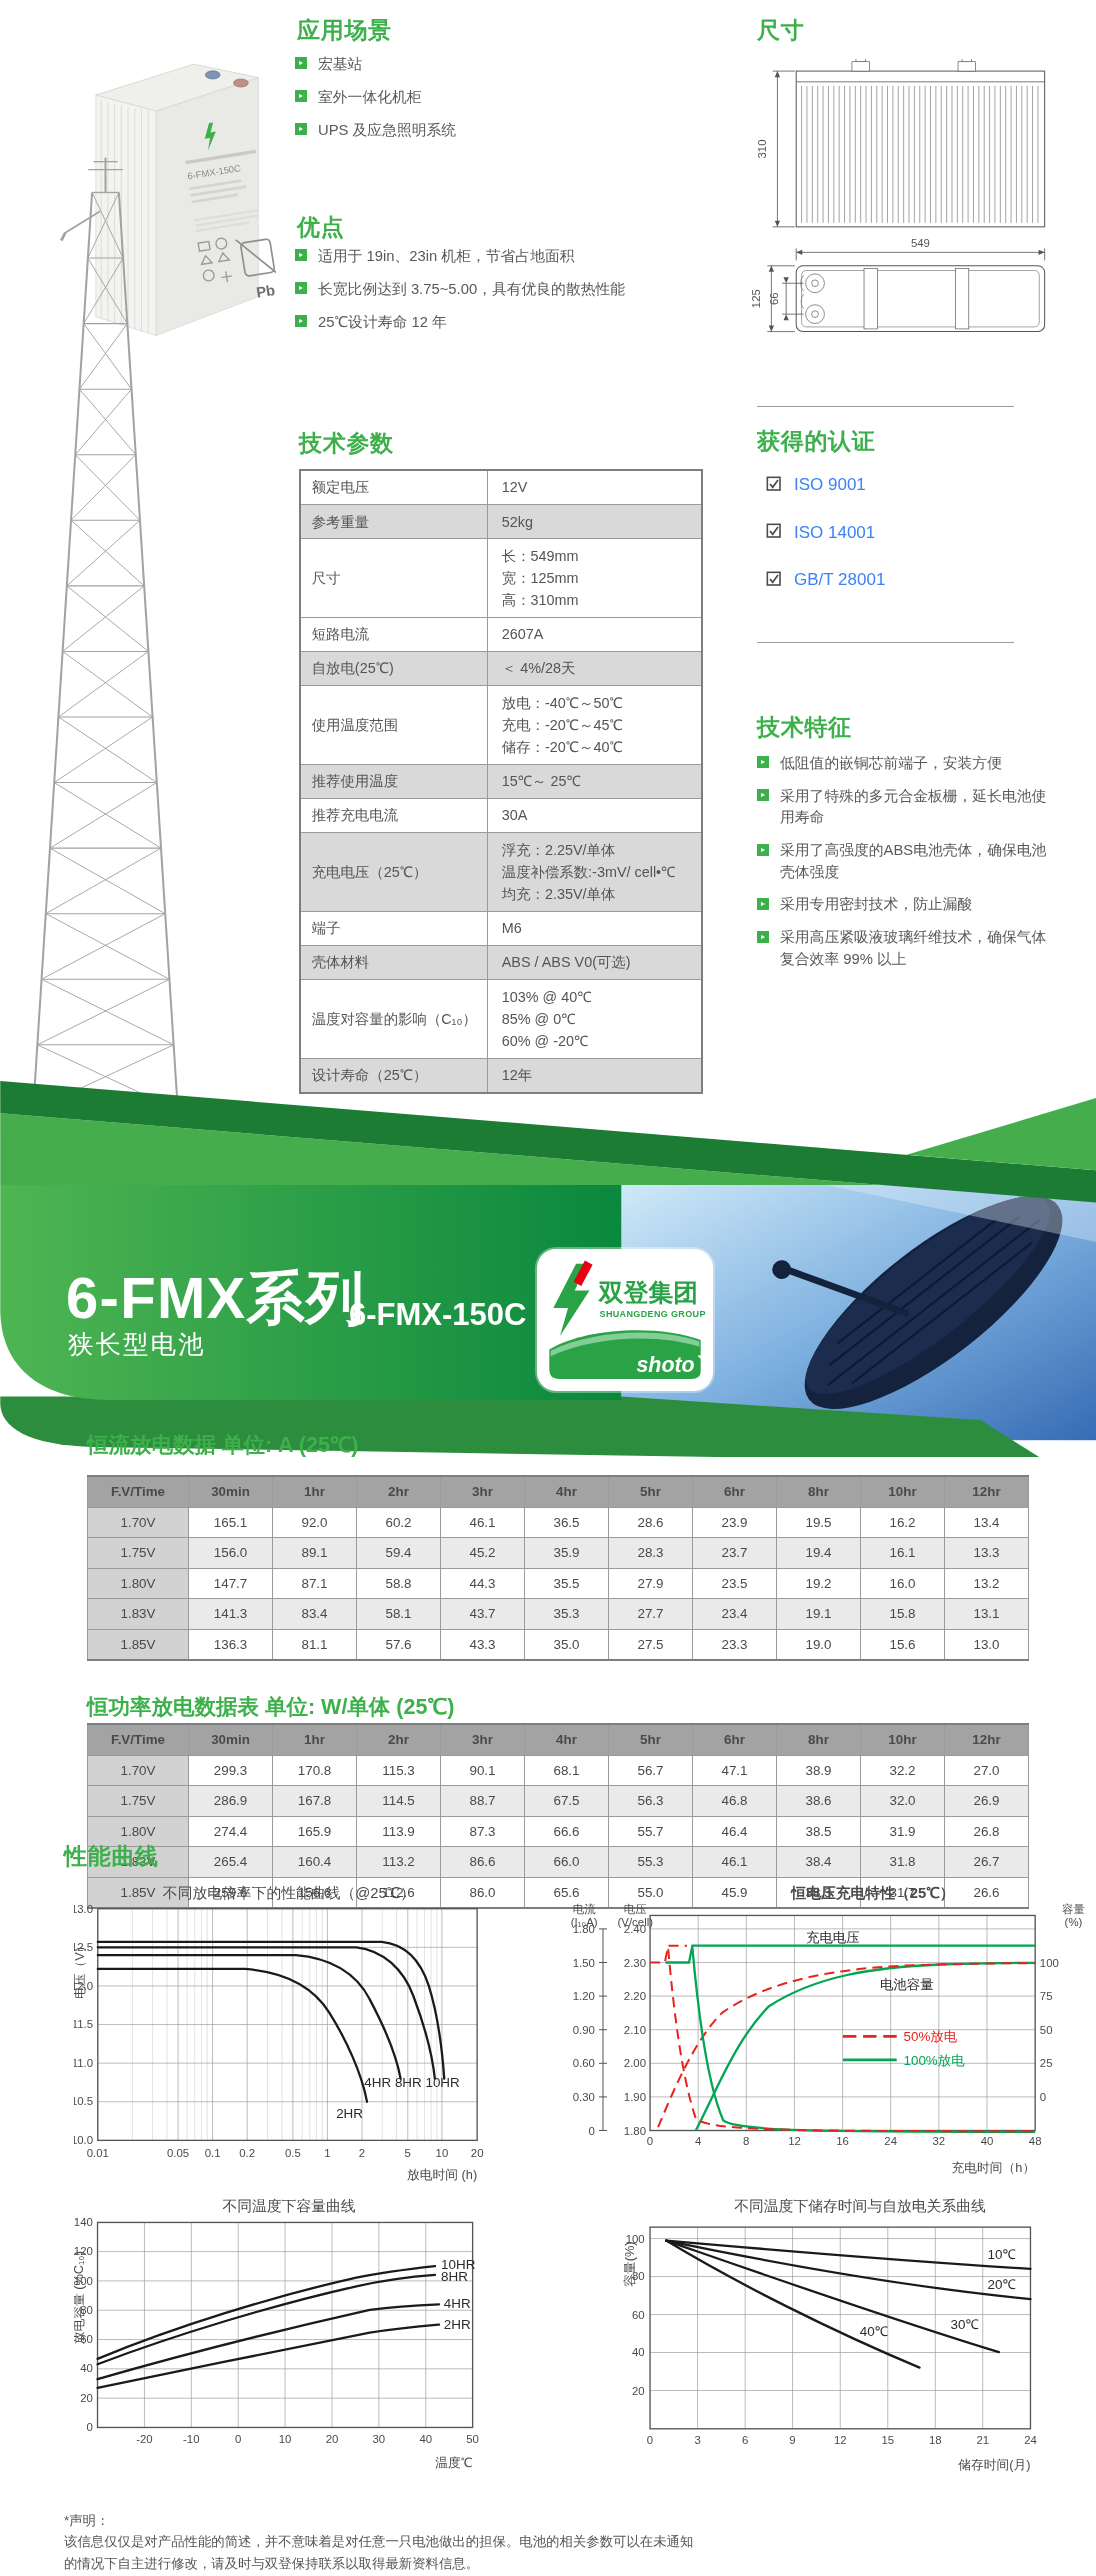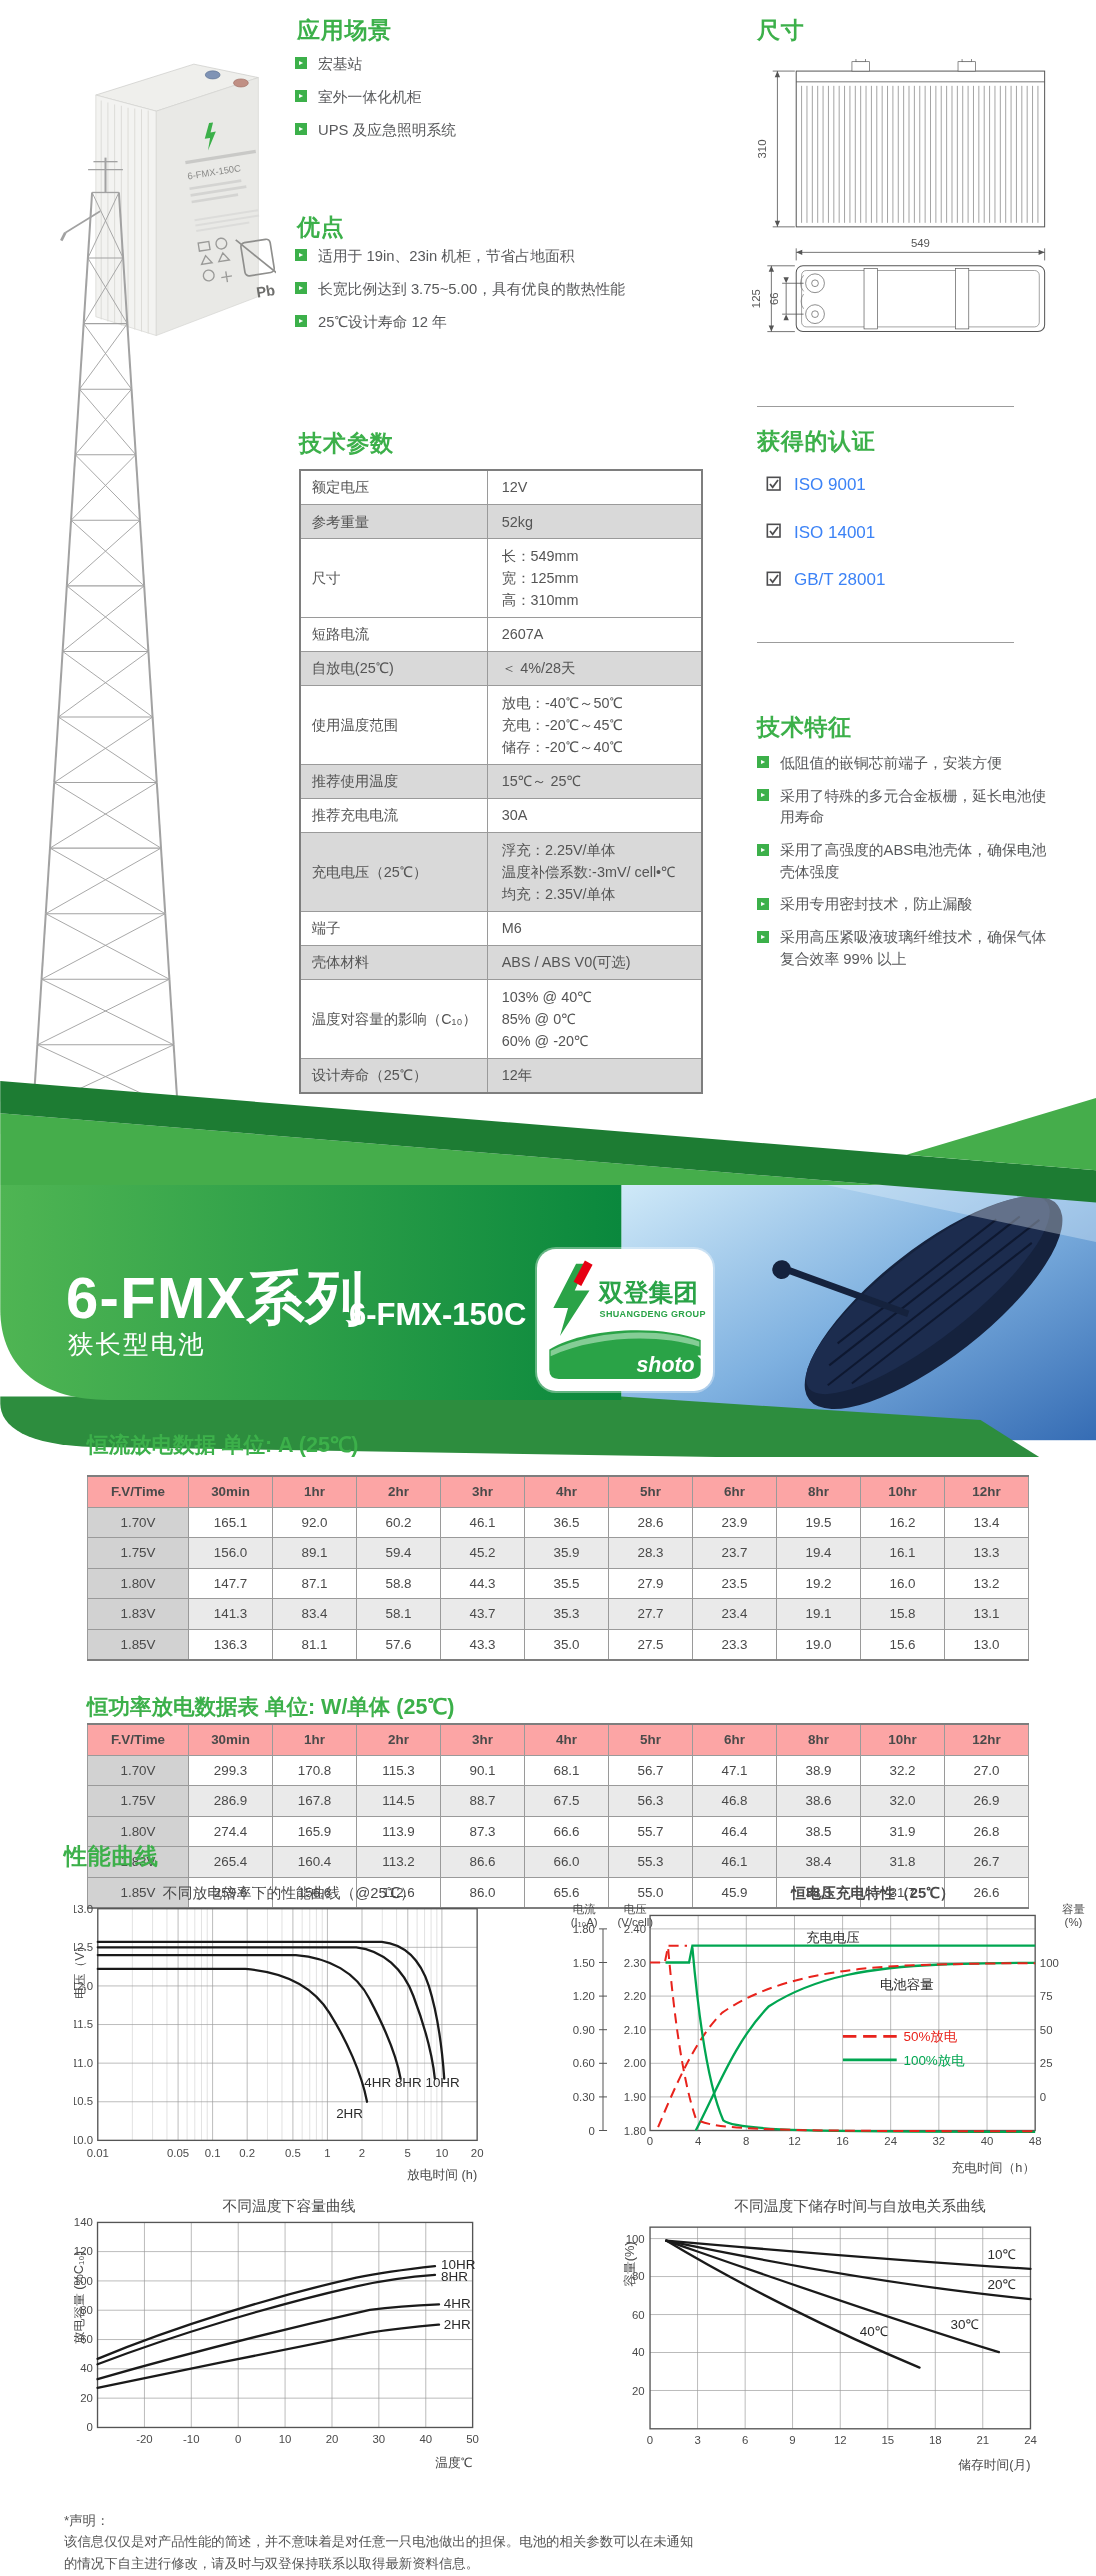--- a/index.html
+++ b/index.html
@@ -22,21 +22,21 @@
   .stable th,.stable td{border:0.7px solid #9a9a9a;text-align:left;font-weight:normal;
           vertical-align:middle;line-height:1.55;}
   .stable th{width:173px;padding:5.4px 2.7px 5.4px 10.7px;margin-left:9px;}
   .stable td{padding:5.4px 2.7px 5.4px 13.4px;}
   .stable tr.shade{background:#d9d9d9;}
   
   .dtable{border-collapse:collapse;table-layout:fixed;width:940px;font-size:13.4px;color:#4a4a4a;
           border-top:2.7px solid #7e7e7e;border-bottom:2.7px solid #7e7e7e;
           border-left:1.3px solid #8f8f8f;border-right:1.3px solid #8f8f8f;}
   .dtable th,.dtable td{border:0.7px solid #9a9a9a;height:29.5px;text-align:center;padding:0;}
-  .dtable thead th{background:#fca5a5;font-weight:600;}
+  .dtable thead th{background:#a3a3a3;font-weight:600;}
   .dtable td.rowhead{background:#d2d2d2;}
   .dtable tbody tr:nth-child(even){background:#eaeaea;}
   
   .ctitle{font-size:14.8px;color:#4a4a4a;text-align:center;}
   text{font-family:"Liberation Sans",sans-serif;}
   .tick{font-size:17px;fill:#4a4a4a;}
   .axlab{font-size:19px;fill:#4a4a4a;}
   .clab{font-size:20px;fill:#2b2b2b;}
   .grid{stroke:#9a9a9a;stroke-width:1;}
   .gridm{stroke:#c9c9c9;stroke-width:0.8;}

